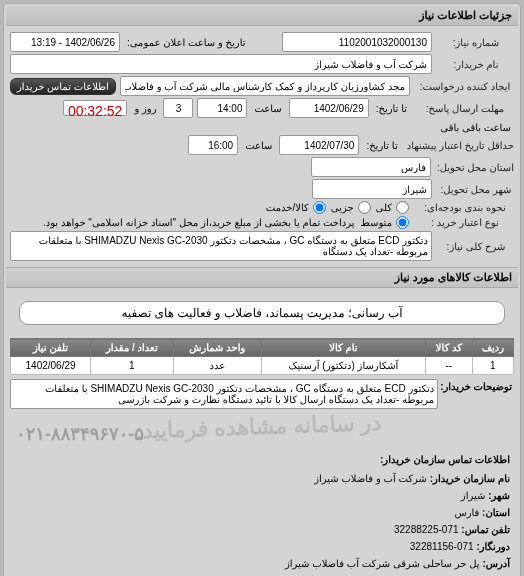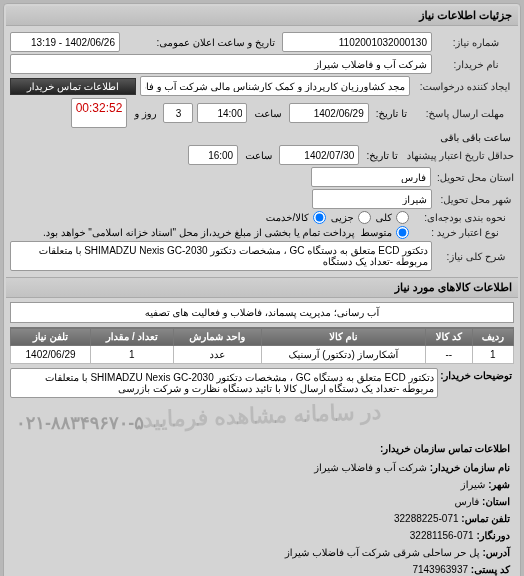--- a/index.html
+++ b/index.html
@@ -43,52 +43,52 @@
   font-family: inherit;
   font-size: 10px;
   height: 20px;
 }
 .input.wide { flex: 1; }
 .sub-label { font-size: 10px; padding: 0 3px; }
 .btn {
   background: linear-gradient(#555,#222);
   color: #fff;
   border: 1px solid #333;
-  border-radius: 0;
-  padding: 2px 16px;
+  border-radius: 6px;
+  padding: 2px 6px;
   font-size: 10px;
   cursor: pointer;
 }
 .timer {
   background: #fff;
   border: 1px solid #999;
   border-radius: 2px;
   padding: 2px 4px;
   color: #c00;
-  font-size: 12px;
-  height: 30px;
+  font-size: 14px;
+  height: 16px;
 }
 .radio-group { display: flex; align-items: center; gap: 3px; font-size: 10px; }
 .radio-group input { margin: 0 2px 0 1px; }
 .section-title {
   background: linear-gradient(#d0d0d0,#c2c2c2);
   padding: 3px 6px;
   font-weight: bold;
   font-size: 11px;
   border-top: 1px solid #aaa;
   border-bottom: 1px solid #aaa;
 }
 .banner {
   background: #fff;
   border: 1px solid #999;
-  border-radius: 0;
+  border-radius: 9px;
   padding: 4px;
-  margin: 4px;
+  margin: 13px;
   text-align: center;
-  font-size: 10px;
+  font-size: 12px;
 }
 table {
   width: calc(100% - 8px);
   margin: 4px;
   border-collapse: collapse;
   font-size: 10px;
 }
 th {
   background: linear-gradient(#888,#666);
   color: #fff;
@@ -137,21 +137,21 @@
 <body>
 
 <div class="panel">
   <div class="panel-header">جزئیات اطلاعات نیاز</div>
 
   <div class="form-area">
 
     <div class="row">
       <span class="label">شماره نیاز:</span>
       <input class="input" style="width: 150px;" value="1102001032000130">
-      <span class="sub-label" style="flex:1;text-align:right">تاریخ و ساعت اعلان عمومی:</span>
+      <span class="sub-label" style="flex:1;text-align:left">تاریخ و ساعت اعلان عمومی:</span>
       <input class="input" style="width: 110px;" value="1402/06/26 - 13:19">
     </div>
 
     <div class="row">
       <span class="label">نام خریدار:</span>
       <input class="input wide" value="شرکت آب و فاضلاب شیراز" style="">
     </div>
 
     <div class="row">
       <span class="label" style="min-width:100px">ایجاد کننده درخواست:</span>

